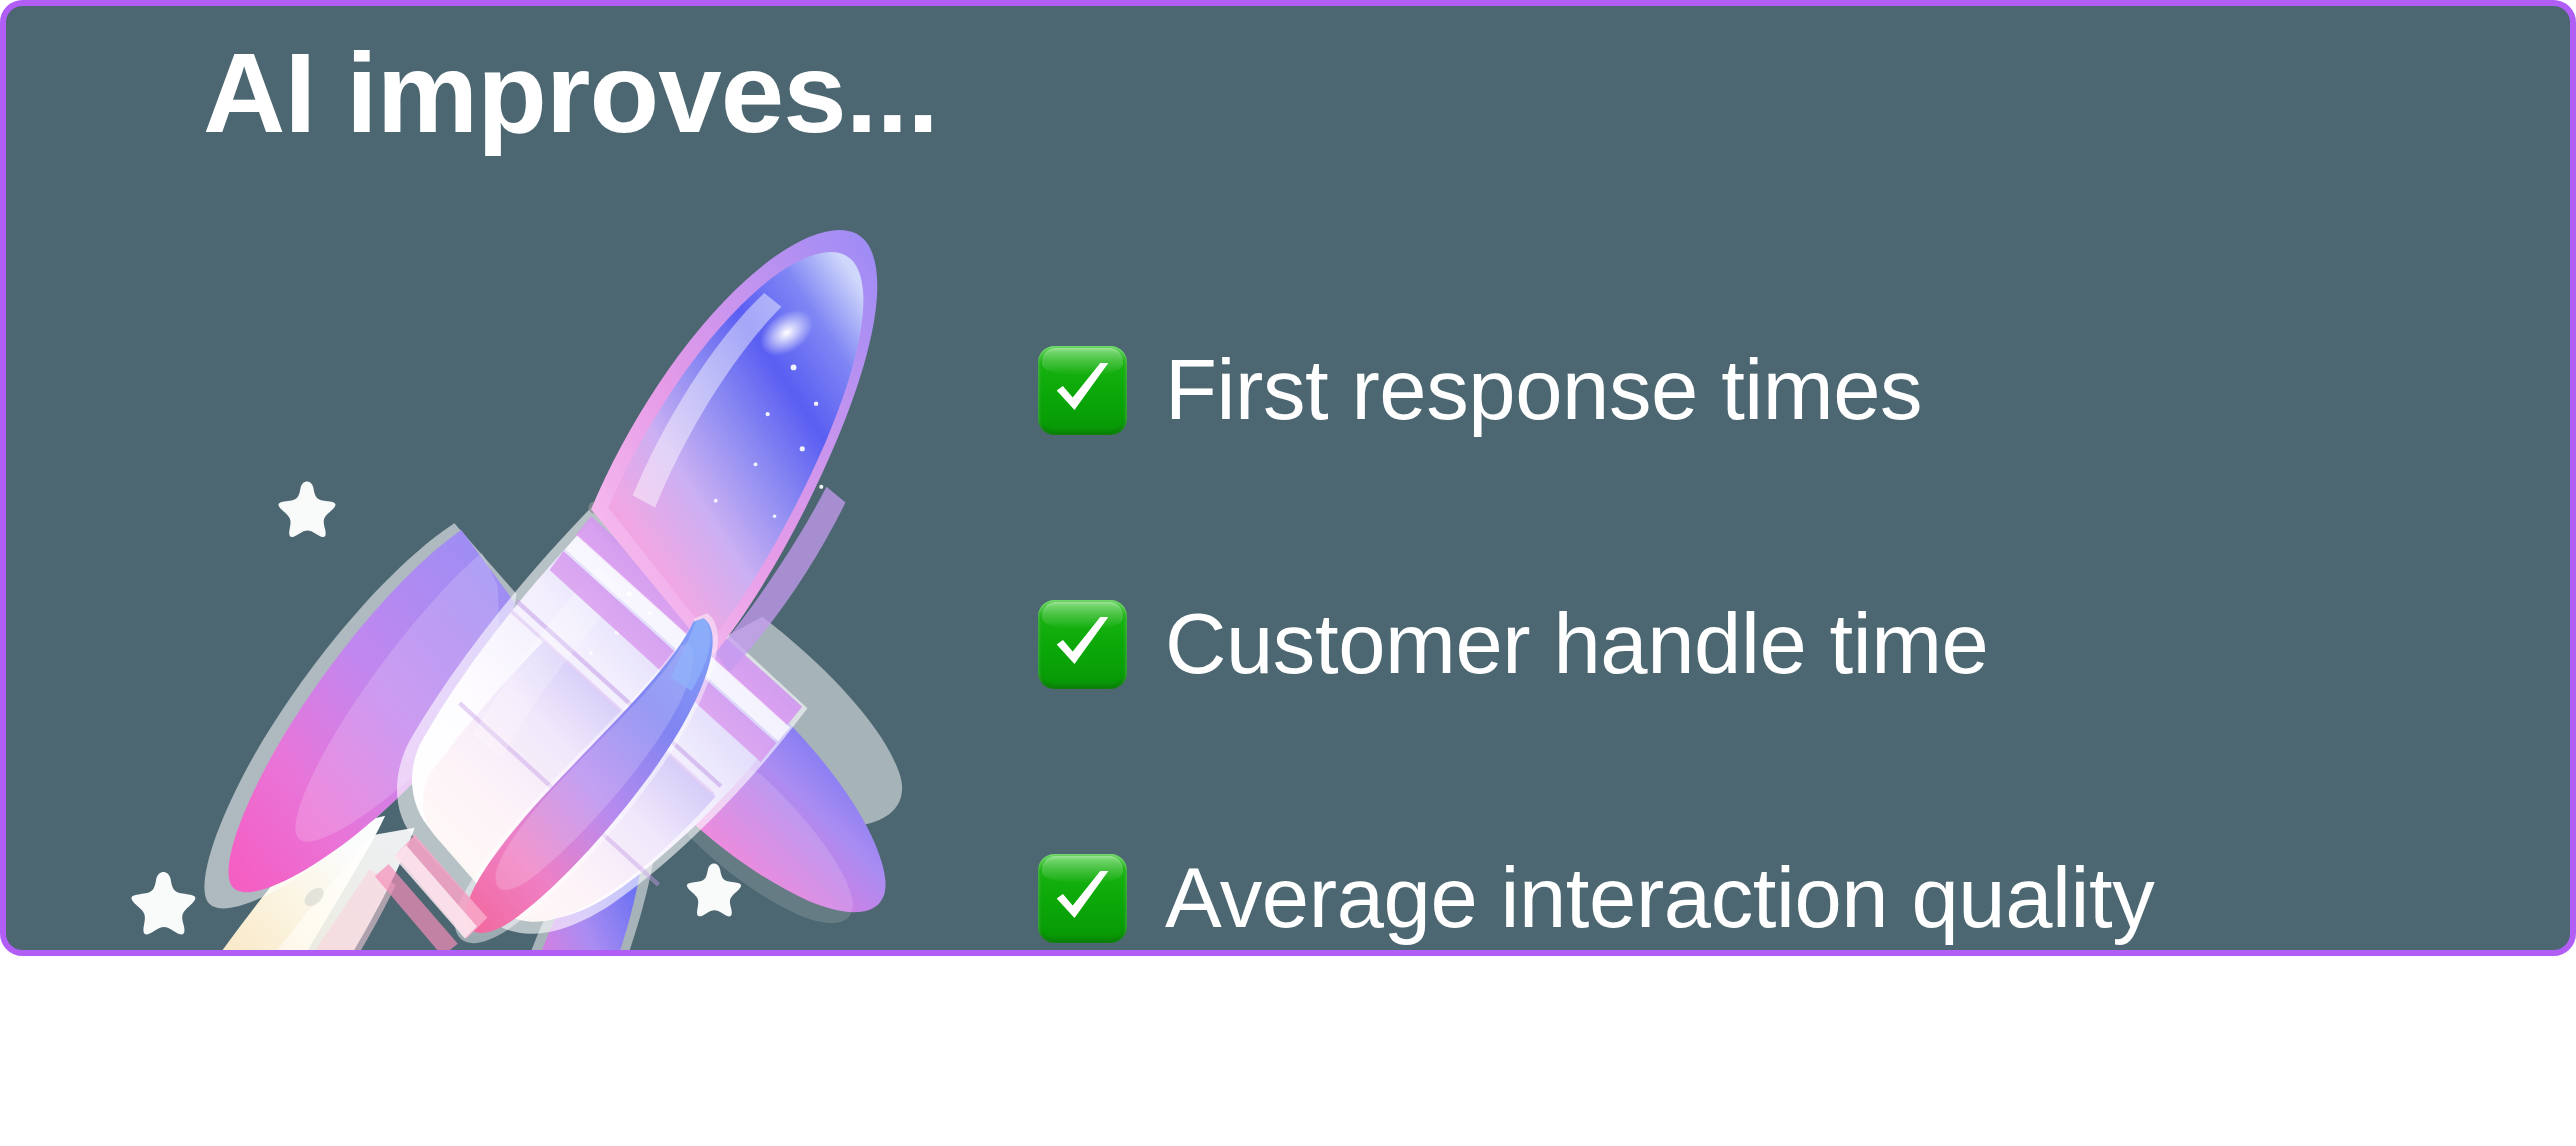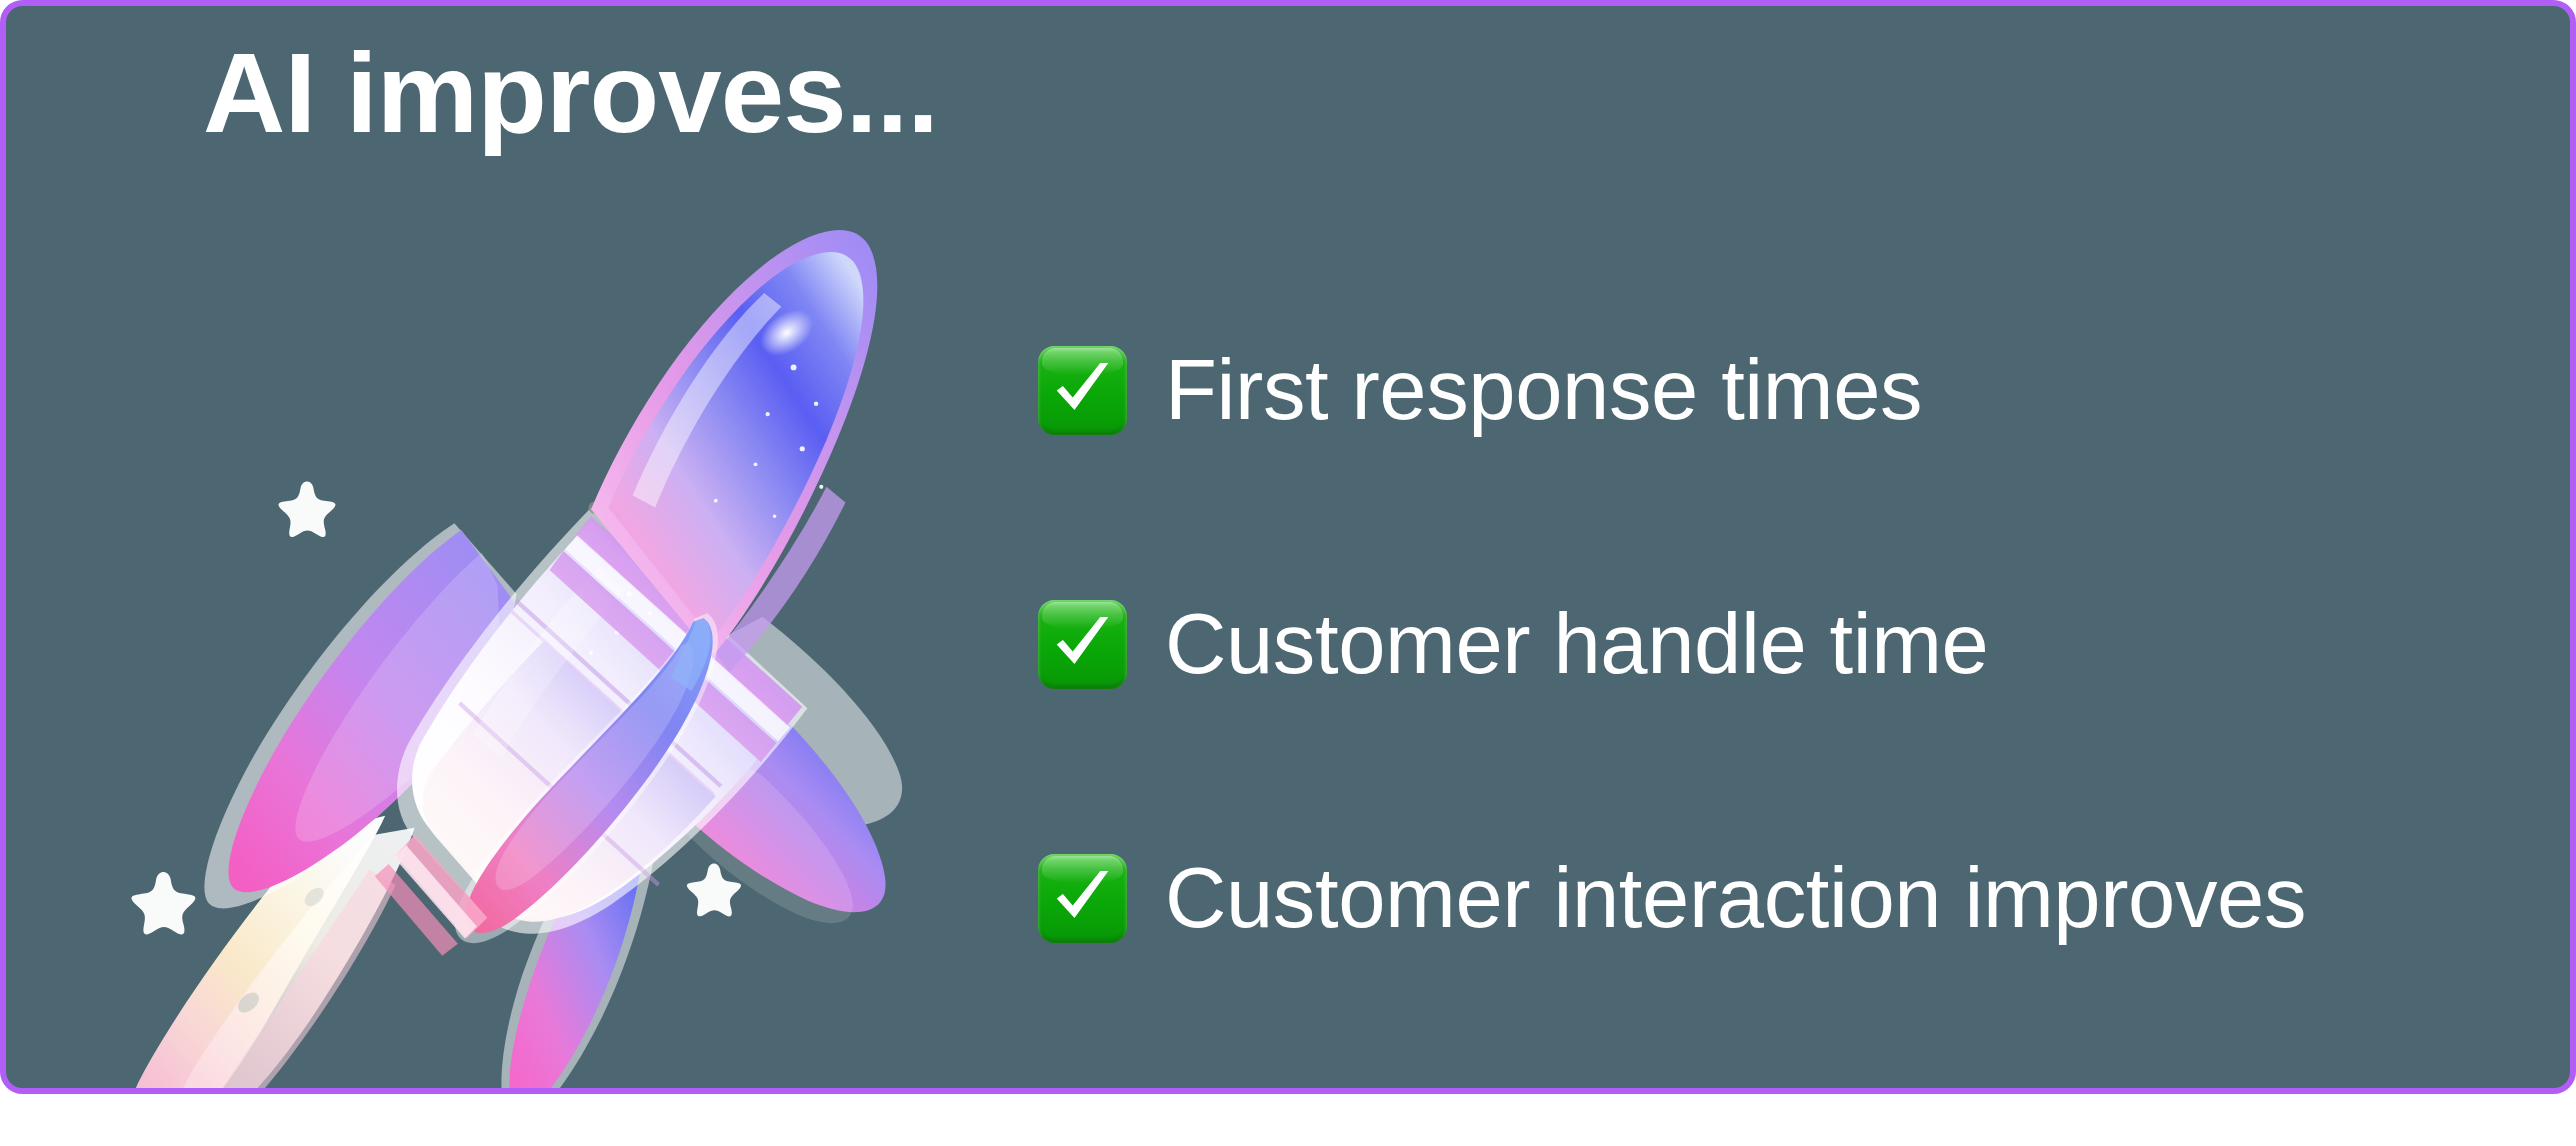--- a/index.html
+++ b/index.html
@@ -7,21 +7,21 @@
     padding: 0;
     background: #ffffff;
   }
   body {
     font-family: "Liberation Sans", sans-serif;
   }
 
   #slide {
     position: relative;
     width: 2576px;
-    height: 1094px;
+    height: 956px;
     box-sizing: border-box;
     background: #4c6771;
     border: 6px solid #b15ef6;
     border-radius: 22.5px;
     overflow: hidden;
   }
 
   
   #title {
     position: absolute;
@@ -393,19 +393,19 @@
       </span>
       <span class="bullet-label">Customer handle time</span>
     </div>
 
     <div class="bullet-row">
       <span class="check-badge">
         <svg viewBox="0 0 100 100" xmlns="http://www.w3.org/2000/svg">
           <path d="M21 50 L 41 72 L 79 19 L 70 19 L 39 58 L 28 45 Z" fill="#ffffff"></path>
         </svg>
       </span>
-      <span class="bullet-label">Customer interaction improves</span>
+      <span class="bullet-label">Average interaction quality</span>
     </div>
 
   </div>
 
 </div>
 
 
 </body></html>

